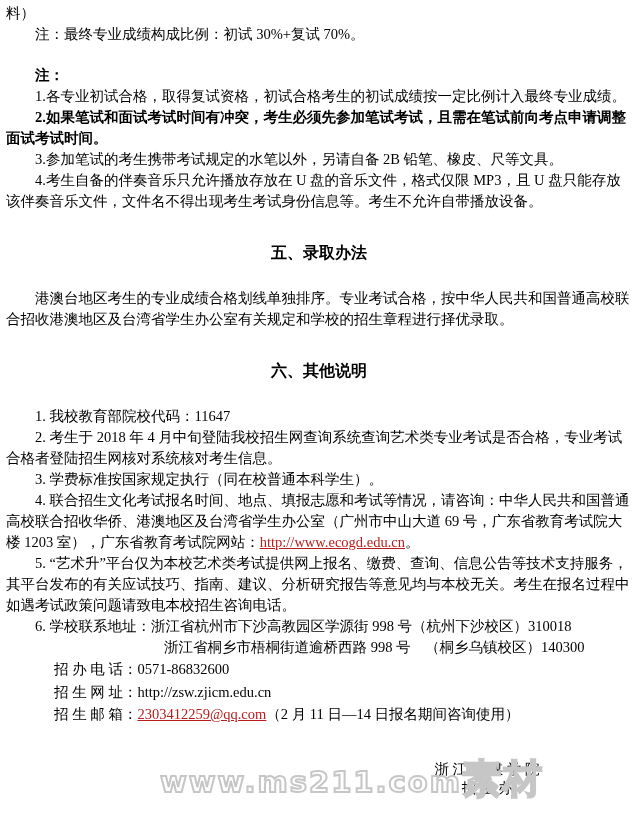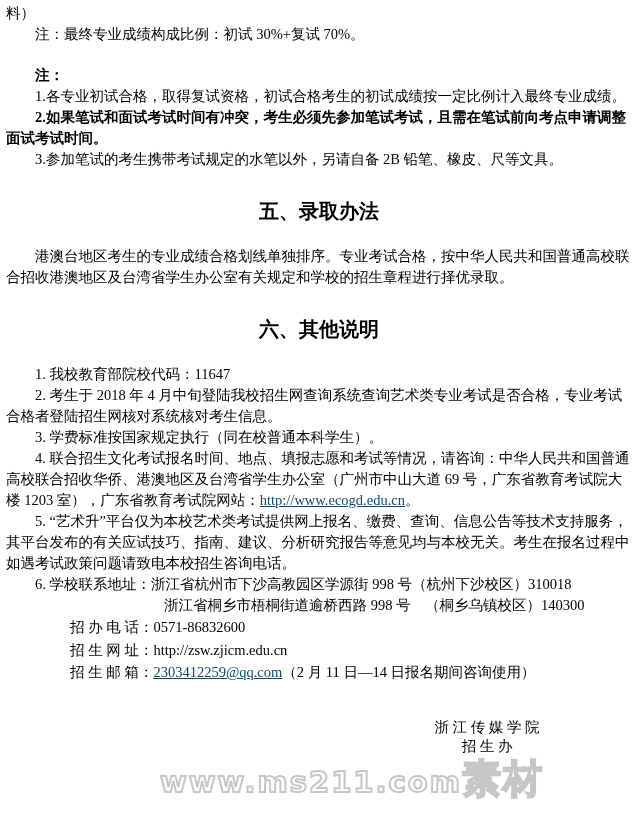--- a/index.html
+++ b/index.html
@@ -12,26 +12,26 @@
     line-height: 21px;
     position: relative;
     overflow: hidden;
   }
   .page { padding: 3px 6px 0 6px; position: relative; z-index: 1; }
   .para { text-indent: 2em; margin: 0; }
   .noindent { text-indent: 0; }
   .bold { font-weight: bold; }
   .gap { height: 20px; }
   .heading {
-    font-size: 20px; font-weight: bold; text-align: center;
+    font-size: 16px; font-weight: bold; text-align: center;
     line-height: 26px; margin: 28px 0 22px 0; text-indent: 0;
   }
-  a.link { color: #0c4a6e; text-decoration: underline; cursor: pointer; }
+  a.link { color: #b91c1c; text-decoration: underline; cursor: pointer; }
   .addr2 { margin-left: 158px; }
-  .contact { margin-left: 64px; line-height: 22.5px; }
+  .contact { margin-left: 48px; line-height: 22.5px; }
   .sig {
     margin-top: 34px; margin-left: 372px; width: 218px;
     text-align: center; line-height: 19.5px;
   }
   .watermark {
     position: absolute; left: 160px; top: 768px;
     font-family: "DejaVu Sans", sans-serif;
     font-weight: bold; font-size: 29px; letter-spacing: 2px;
     color: rgba(255,255,255,0.35);
     -webkit-text-stroke: 2px #c6c6c6;
@@ -47,20 +47,21 @@
 
   <div class="para noindent">料）</div>
   <div class="para">注：最终专业成绩构成比例：初试 30%+复试 70%。</div>
 
   <div class="gap"></div>
 
   <div class="para bold">注：</div>
   <div class="para">1.各专业初试合格，取得复试资格，初试合格考生的初试成绩按一定比例计入最终专业成绩。</div>
   <div class="para bold">2.如果笔试和面试考试时间有冲突，考生必须先参加笔试考试，且需在笔试前向考点申请调整面试考试时间。</div>
   <div class="para">3.参加笔试的考生携带考试规定的水笔以外，另请自备 2B 铅笔、橡皮、尺等文具。</div>
+  <div class="para">4.考生自备的伴奏音乐只允许播放存放在 U 盘的音乐文件，格式仅限 MP3，且 U 盘只能存放该伴奏音乐文件，文件名不得出现考生考试身份信息等。考生不允许自带播放设备。</div>
 
   <div class="heading">五、录取办法</div>
   <div class="para">港澳台地区考生的专业成绩合格划线单独排序。专业考试合格，按中华人民共和国普通高校联合招收港澳地区及台湾省学生办公室有关规定和学校的招生章程进行择优录取。</div>
 
   <div class="heading">六、其他说明</div>
 
   <div class="para">1. 我校教育部院校代码：11647</div>
   <div class="para">2. 考生于 2018 年 4 月中旬登陆我校招生网查询系统查询艺术类专业考试是否合格，专业考试合格者登陆招生网核对系统核对考生信息。</div>
   <div class="para">3. 学费标准按国家规定执行（同在校普通本科学生）。</div>
 

